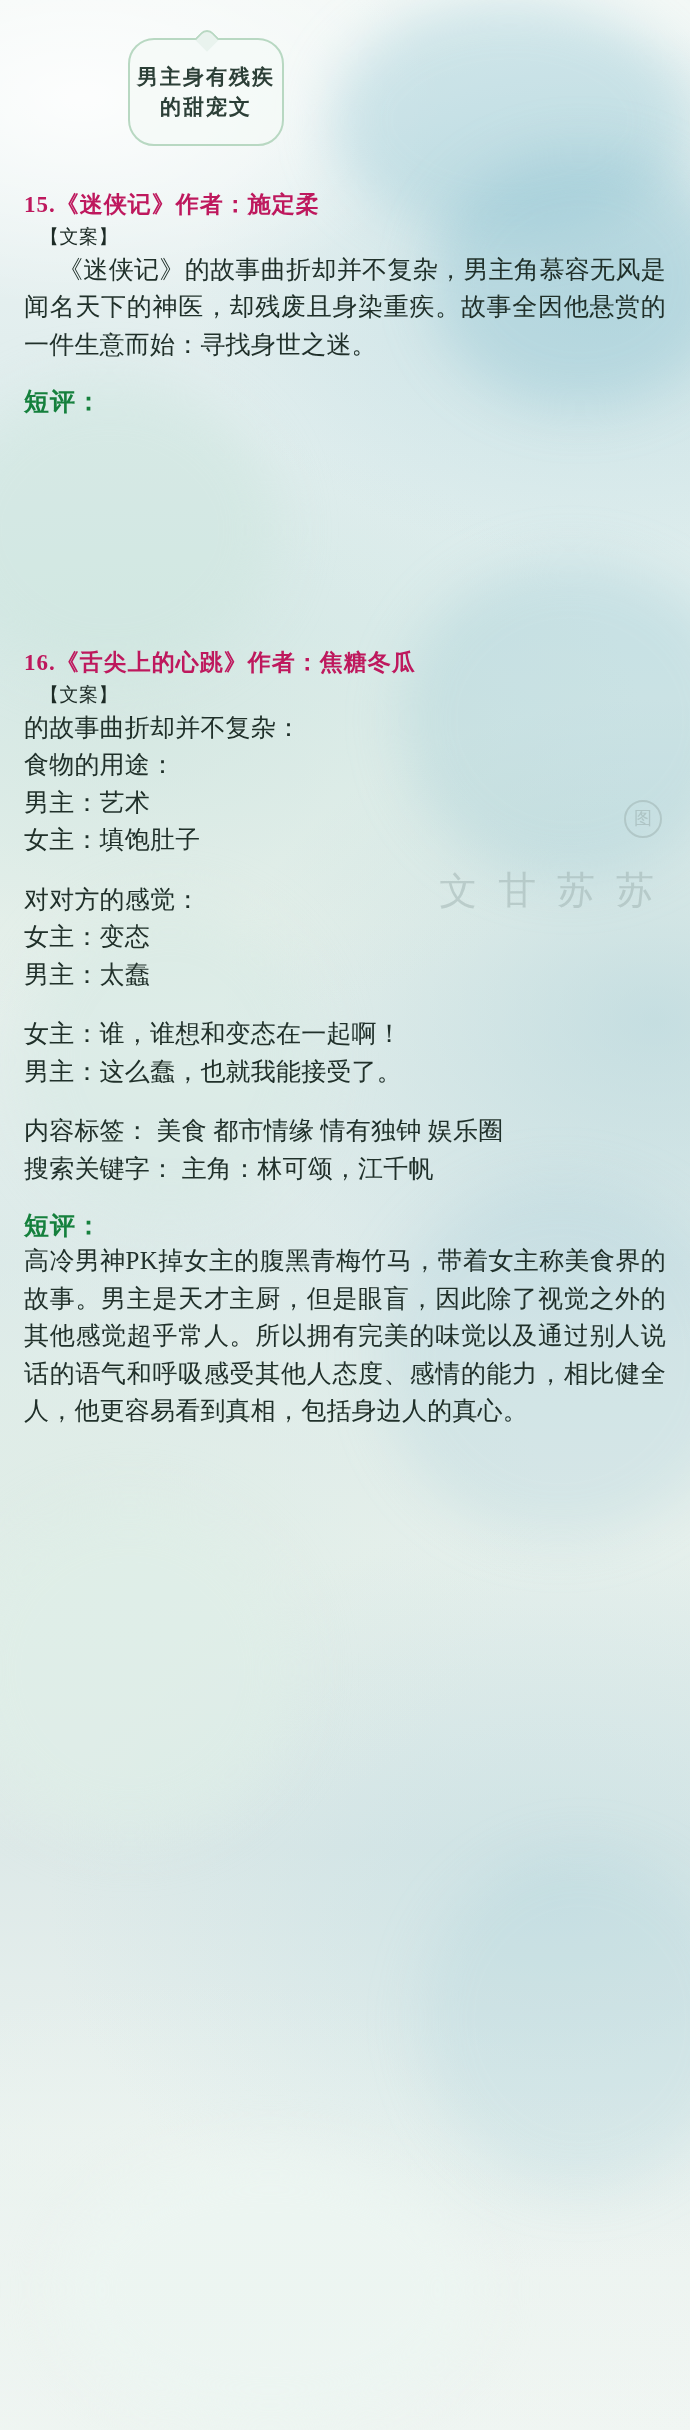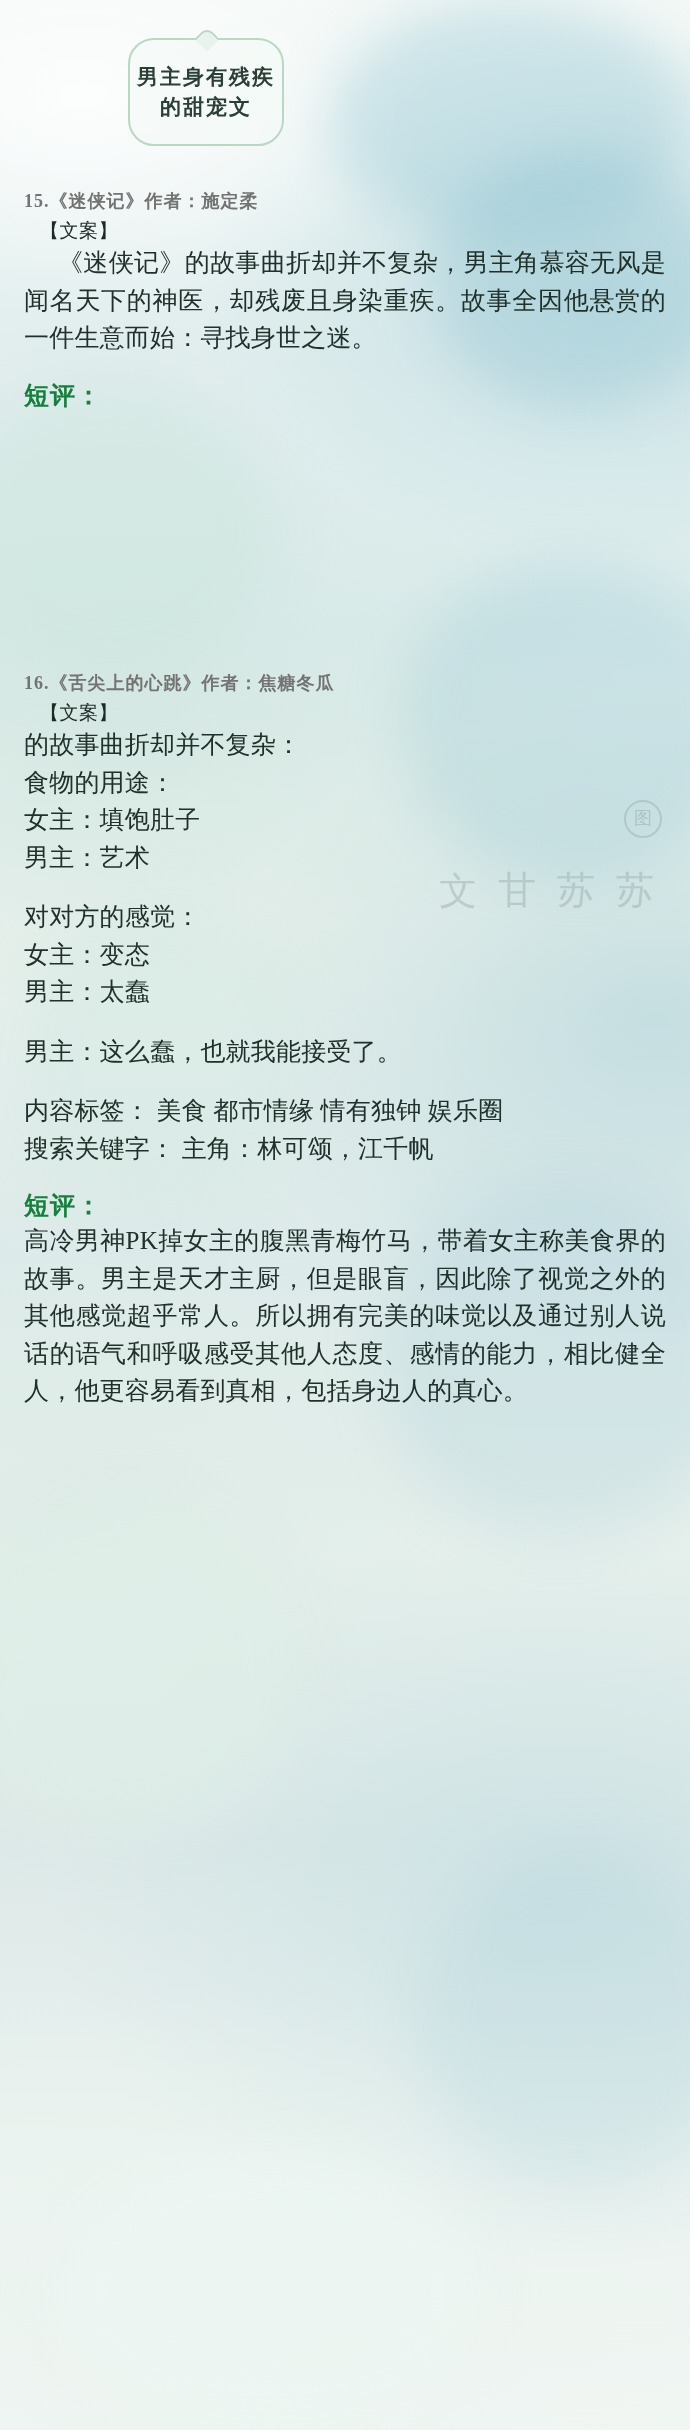--- a/index.html
+++ b/index.html
@@ -90,27 +90,27 @@
     text-align: center;
   }
 
   
   .section {
     position: absolute;
     left: 24px;
     width: 642px;
   }
   #section-1 { top: 190px; }
-  #section-2 { top: 648px; margin-top: 24px; }
+  #section-2 { top: 648px; }
 
   .entry-title {
     font-family: "Liberation Serif", "DejaVu Serif", serif;
     font-weight: bold;
-    font-size: 18px;
-    color: #737373;
+    font-size: 23px;
+    color: #be185d;
     letter-spacing: 1px;
     line-height: 1.32;
     margin: 0 0 4px 0;
   }
   .heading {
     font-size: 19px;
     color: #1d2b26;
     line-height: 1.4;
     margin: 0;
     letter-spacing: 0.5px;
@@ -198,27 +198,28 @@
     <div class="sub-label">短评：</div>
   </div>
 
   <div class="section" id="section-2">
     <div class="entry-title">16.《舌尖上的心跳》作者：焦糖冬瓜</div>
     <div class="heading heading-indent">【文案】</div>
 
     <div>
       <div class="para">的故事曲折却并不复杂：</div>
       <div class="para">食物的用途：</div>
+      <div class="para">男主：艺术</div>
       <div class="para">女主：填饱肚子</div>
-      <div class="para">男主：艺术</div>
       <div class="gap-m"></div>
       <div class="para">对对方的感觉：</div>
       <div class="para">女主：变态</div>
       <div class="para">男主：太蠢</div>
       <div class="gap-m"></div>
+      <div class="para">女主：谁，谁想和变态在一起啊！</div>
       <div class="para">男主：这么蠢，也就我能接受了。</div>
     </div>
 
     <div class="gap-m"></div>
     <div class="para"><span>内容标签：</span> <span>美食 都市情缘 情有独钟 娱乐圈</span></div>
     <div class="para"><span>搜索关键字：</span> <span>主角：林可颂，江千帆</span></div>
 
     <div class="gap-m"></div>
     <div class="sub-label">短评：</div>
     <div class="para">高冷男神PK掉女主的腹黑青梅竹马，带着女主称美食界的故事。男主是天才主厨，但是眼盲，因此除了视觉之外的其他感觉超乎常人。所以拥有完美的味觉以及通过别人说话的语气和呼吸感受其他人态度、感情的能力，相比健全人，他更容易看到真相，包括身边人的真心。</div>

